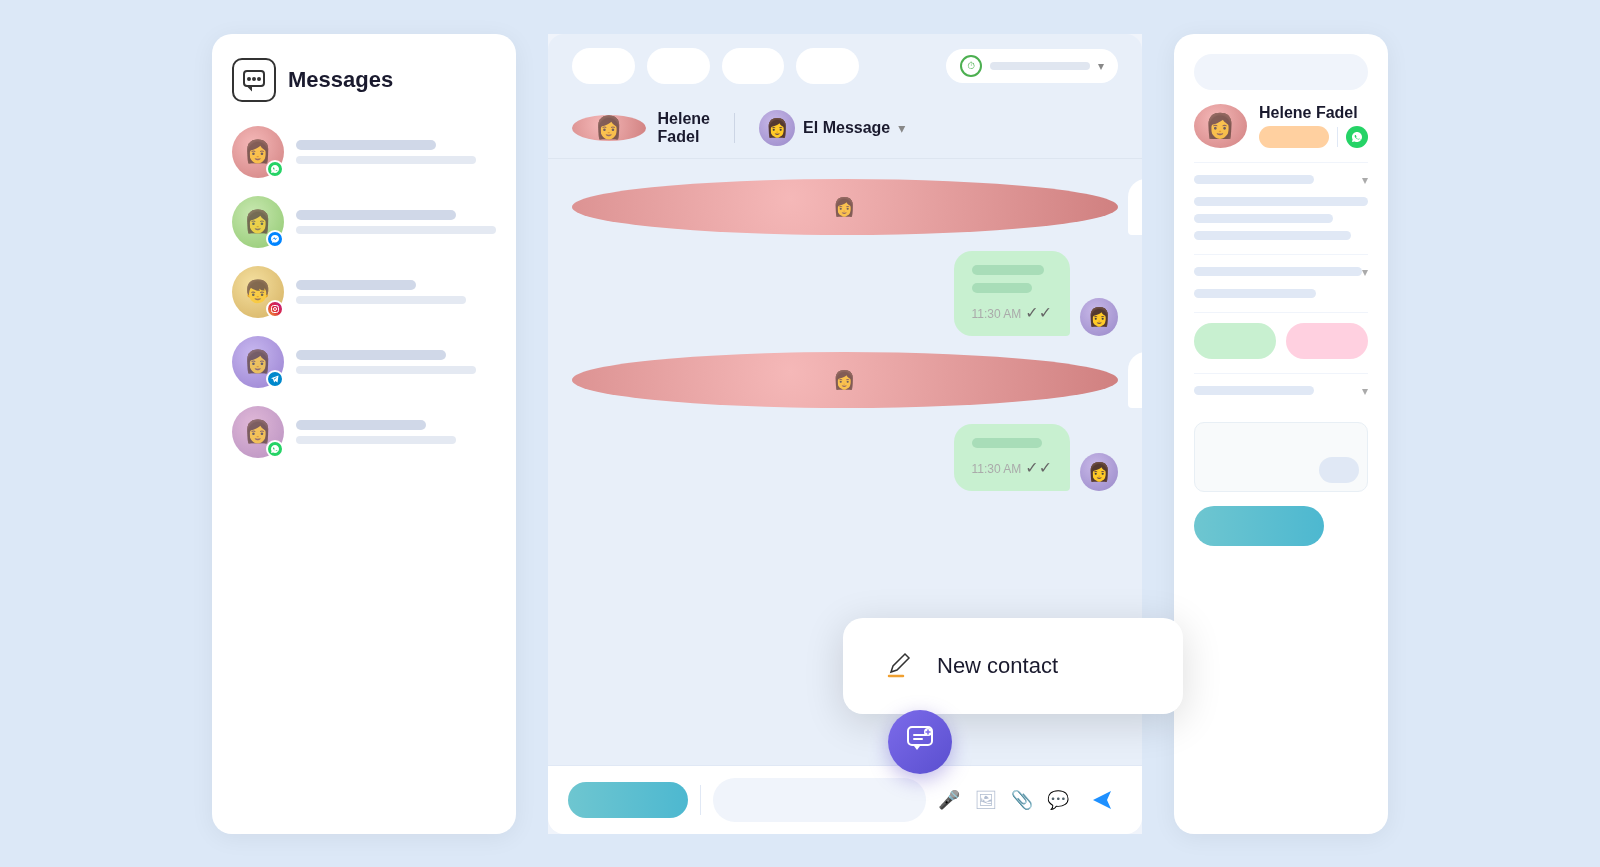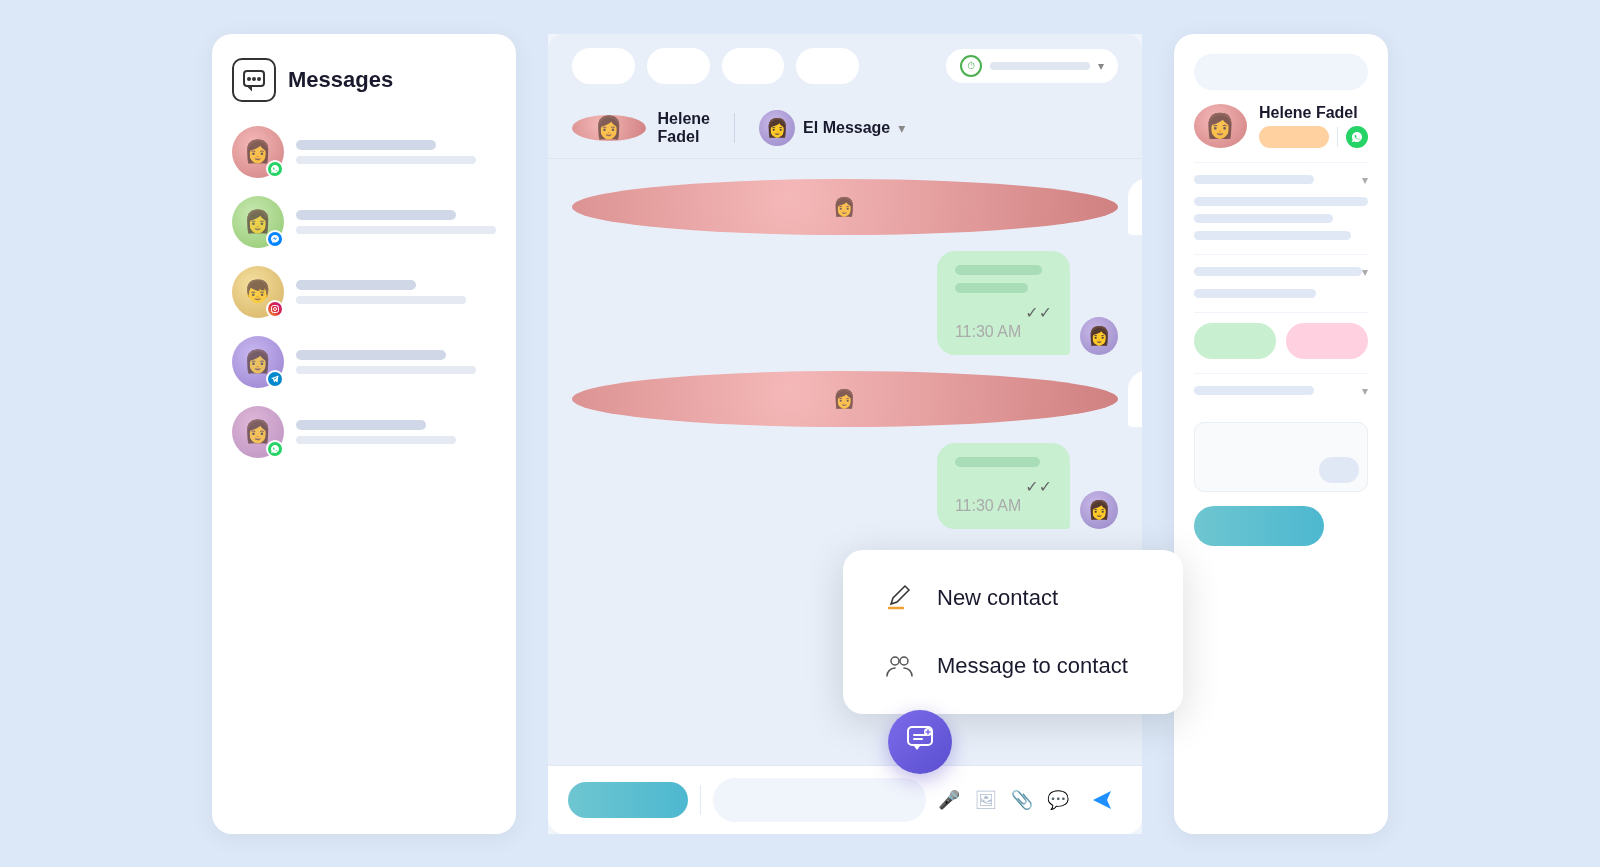--- a/index.html
+++ b/index.html
@@ -227,24 +227,24 @@
       height: 10px;
       border-radius: 5px;
       background: #dde5f0;
     }
     .msg-bar.green { background: #a8ddb8; }
     .msg-bar-short { width: 60%; }
     .msg-bar-long { width: 90%; }
     .msg-bar-mid { width: 75%; }
 
     .msg-time {
-      font-size: 16px;
+      font-size: 12px;
       color: #aaa;
       text-align: left;
-      margin-top: 20px;
+      margin-top: 4px;
     }
     .msg-check { color: #666; }
 
     
     .input-area {
       background: #fff;
       border-radius: 0 0 0 0;
       padding: 12px 20px;
       display: flex;
       align-items: center;
@@ -658,31 +658,20 @@
         <div class="menu-item-icon">
           <svg width="32" height="32" viewBox="0 0 32 32" fill="none">
             <path d="M8 22l2-6L22 4l4 4L14 20l-6 2z" stroke="#333" stroke-width="1.5" fill="none"></path>
             <line x1="6" y1="26" x2="20" y2="26" stroke="#f0a030" stroke-width="2.5" stroke-linecap="round"></line>
           </svg>
         </div>
         <span class="menu-item-label">New contact</span>
       </div>
 
 
-      <div class="menu-item">
-        <div class="menu-item-icon">
-          <svg width="32" height="32" viewBox="0 0 32 32" fill="none">
-            <circle cx="12" cy="11" r="4" stroke="#555" stroke-width="1.5" fill="none"></circle>
-            <path d="M4 26c0-4.4 3.6-8 8-8" stroke="#555" stroke-width="1.5" stroke-linecap="round" fill="none"></path>
-            <circle cx="21" cy="11" r="4" stroke="#555" stroke-width="1.5" fill="none"></circle>
-            <path d="M21 18c4.4 0 8 3.6 8 8" stroke="#555" stroke-width="1.5" stroke-linecap="round" fill="none"></path>
-          </svg>
-        </div>
-        <span class="menu-item-label">Message to contact</span>
-      </div>
     </div>
 
     <div class="fab">
       <span class="fab-icon">
         <svg width="28" height="28" viewBox="0 0 28 28" fill="white">
           <rect x="2" y="3" width="24" height="18" rx="4" fill="none" stroke="white" stroke-width="2"></rect>
           <path d="M8 22l3 4 3-4" fill="white"></path>
           <line x1="8" y1="11" x2="20" y2="11" stroke="white" stroke-width="2" stroke-linecap="round"></line>
           <line x1="8" y1="15" x2="16" y2="15" stroke="white" stroke-width="2" stroke-linecap="round"></line>
           <circle cx="22" cy="8" r="4" fill="white"></circle>

